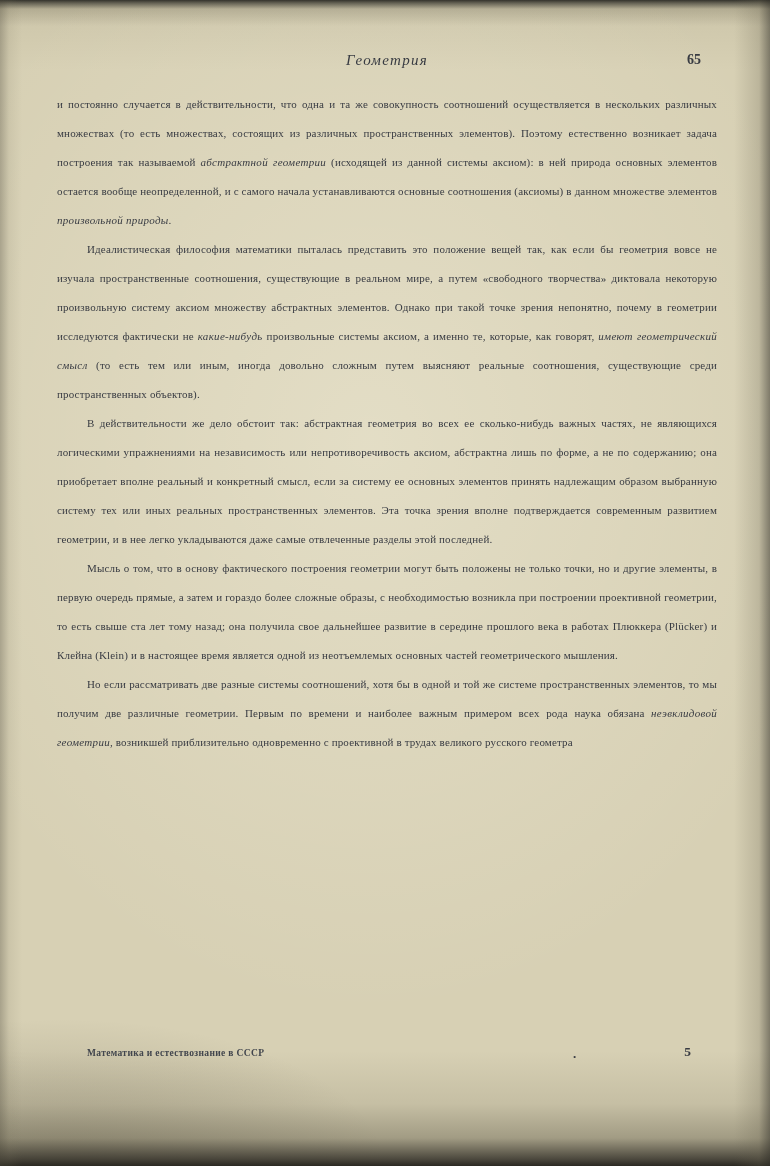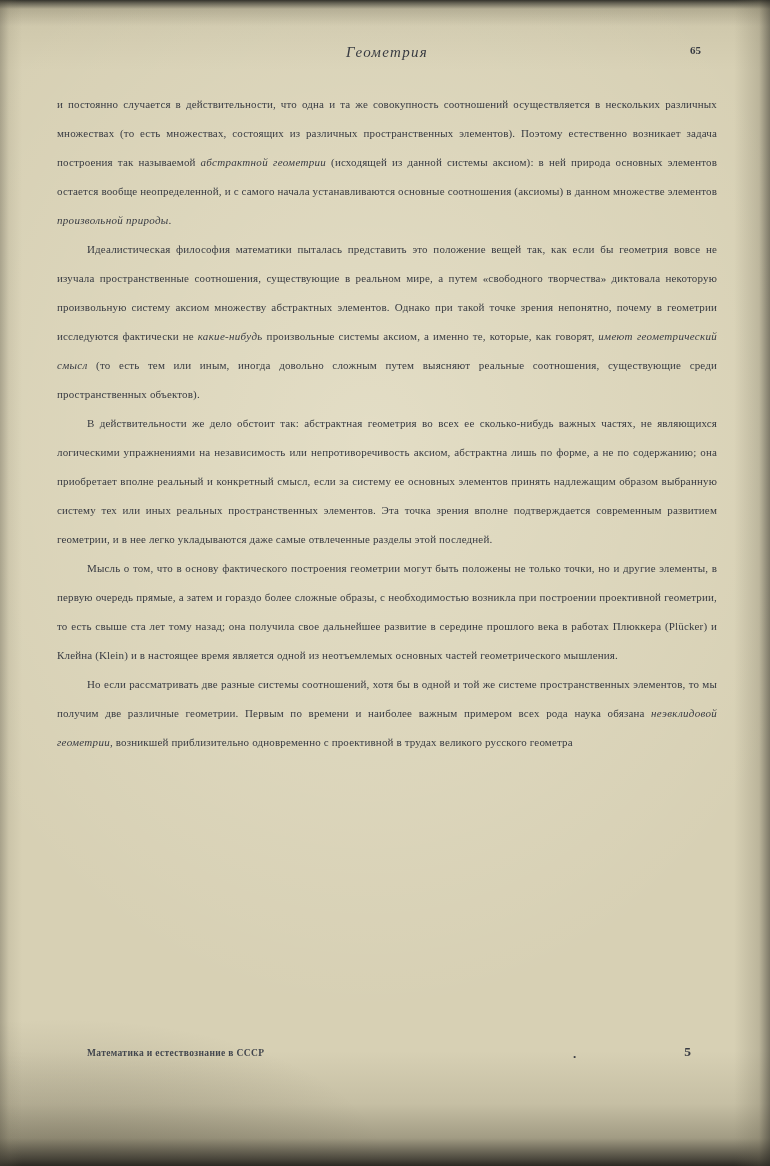--- a/index.html
+++ b/index.html
@@ -33,30 +33,30 @@
   .edge-right{
     right:0;top:0;width:36px;height:100%;
     background:linear-gradient(270deg, rgba(52,50,42,0.55) 0px, rgba(100,95,76,0.24) 11px, rgba(120,114,92,0) 36px);
   }
   .edge-left{
     left:0;top:0;width:22px;height:100%;
     background:linear-gradient(90deg, rgba(80,76,62,0.35) 0px, rgba(120,114,92,0.12) 9px, rgba(120,114,92,0) 22px);
   }
   .page-inner{position:absolute;inset:0;z-index:2;}
   .running-head{
-    position:absolute;left:57px;top:44px;width:660px;height:20px;
+    position:absolute;left:57px;top:52px;width:660px;height:20px;
     color:var(--ink);
   }
   .running-title{
     position:absolute;left:50%;top:0;transform:translateX(-50%);
     font-style:italic;font-size:15px;letter-spacing:1.3px;
   }
   .page-number{
     position:absolute;right:16px;top:0;
-    font-size:11px;font-weight:bold;
+    font-size:14px;font-weight:bold;
   }
   .body-text{
     position:absolute;left:57px;top:90px;width:660px;
     color:var(--ink);
     font-size:11px;line-height:29px;
     letter-spacing:0.15px;
     text-align:justify;
   }
   .body-text p{margin:0;}
   .body-text p.indent{text-indent:30px;}

